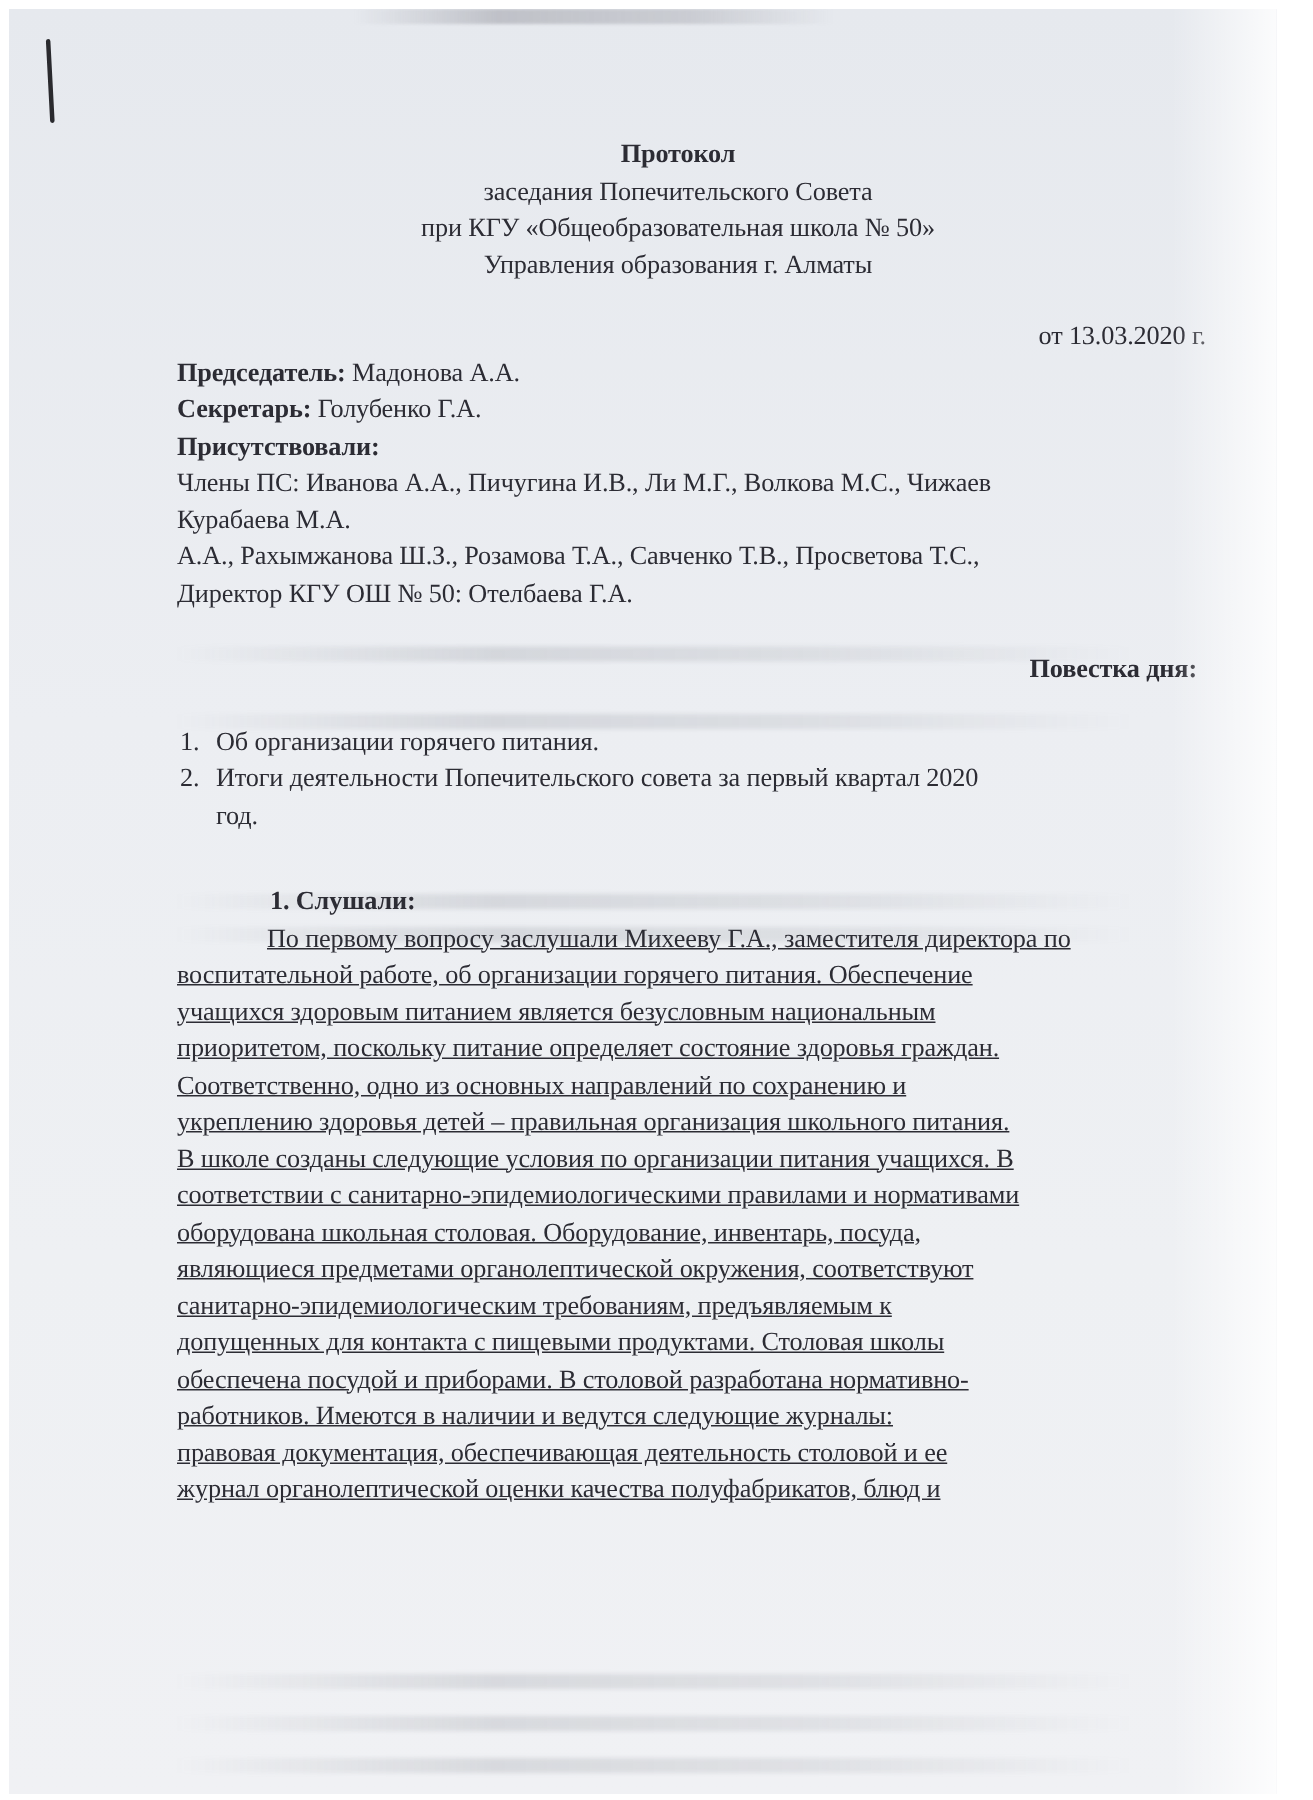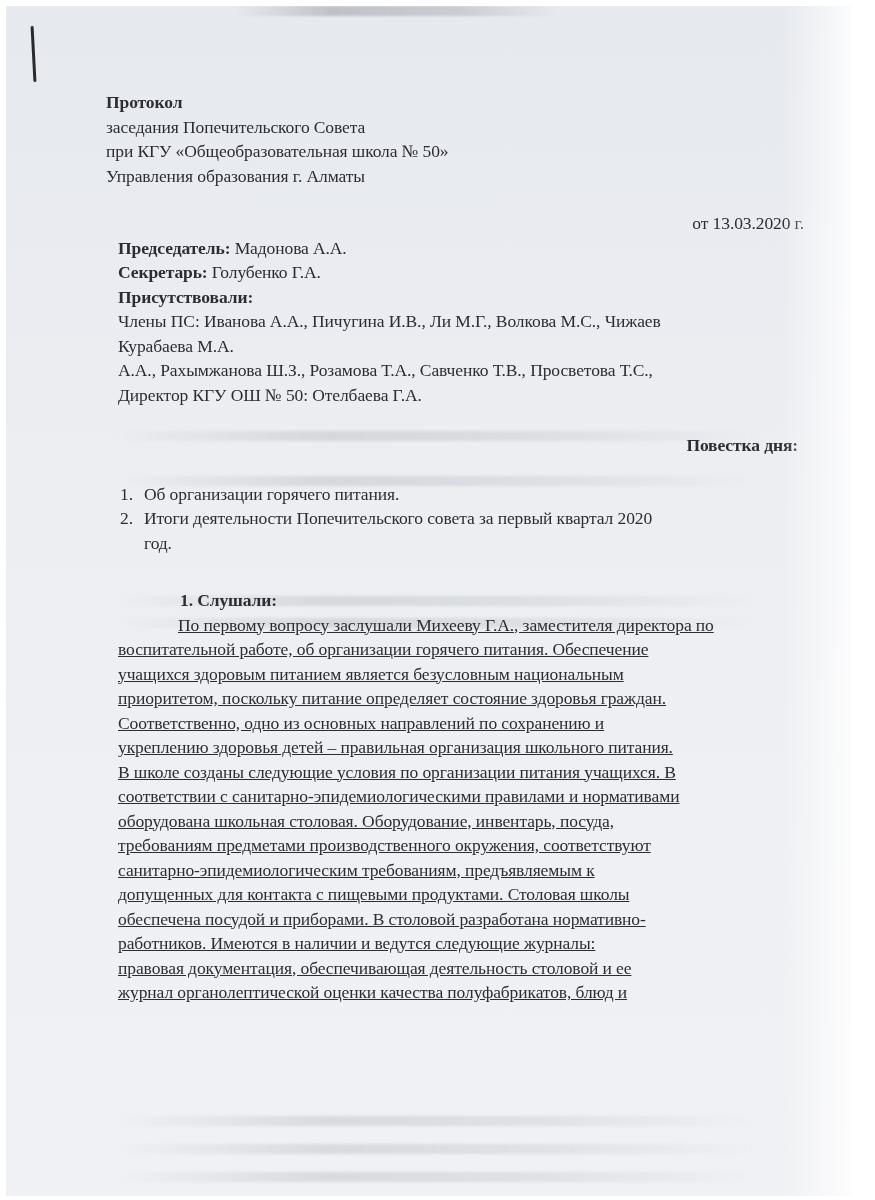--- a/index.html
+++ b/index.html
@@ -52,21 +52,21 @@
       position: absolute;
       left: 112px;
       top: 84px;
       width: 680px;
       font-family: "Liberation Serif", "DejaVu Serif", serif;
       color: #2c2c34;
       font-size: 17.5px;
       line-height: 24.5px;
       letter-spacing: -0.1px;
     }
-    .center { text-align: left; }
+    .center { text-align: center; }
     .bold { font-weight: bold; }
     .title { margin-left: -12px; }
     .date { text-align: right; margin-top: 23px; margin-right: -6px; }
     .row { white-space: nowrap; }
     .agenda-title { text-align: right; margin-top: 26px; margin-left: -10px; }
     .agenda {
       margin: 24px 0 0 0;
       padding: 0 0 0 26px;
       list-style: none;
     }
@@ -143,21 +143,21 @@
     <div class="para">
       <span class="ln" style="padding-left:30px">По первому вопросу заслушали Михееву Г.А., заместителя директора по</span>
       <span class="ln">воспитательной работе,  об организации горячего питания. Обеспечение</span>
       <span class="ln">учащихся здоровым питанием является безусловным национальным</span>
       <span class="ln">приоритетом, поскольку питание определяет состояние здоровья граждан.</span>
       <span class="ln">Соответственно, одно из основных направлений по сохранению и</span>
       <span class="ln">укреплению здоровья детей – правильная организация школьного питания.</span>
       <span class="ln">В школе созданы следующие условия по организации питания учащихся. В</span>
       <span class="ln">соответствии с санитарно-эпидемиологическими правилами и нормативами</span>
       <span class="ln">оборудована школьная столовая. Оборудование, инвентарь, посуда,</span>
-      <span class="ln">требованиям предметами производственного окружения, соответствуют</span>
+      <span class="ln">являющиеся предметами органолептической окружения, соответствуют</span>
       <span class="ln">санитарно-эпидемиологическим требованиям, предъявляемым к</span>
       <span class="ln">допущенных для контакта с пищевыми продуктами. Столовая школы</span>
       <span class="ln">обеспечена посудой и приборами. В столовой разработана нормативно-</span>
       <span class="ln">работников. Имеются в наличии и ведутся следующие журналы:</span>
       <span class="ln">правовая документация, обеспечивающая деятельность столовой и ее</span>
       <span class="ln">журнал органолептической оценки качества полуфабрикатов, блюд и</span>
     </div>
   </div>
 </div>
 

